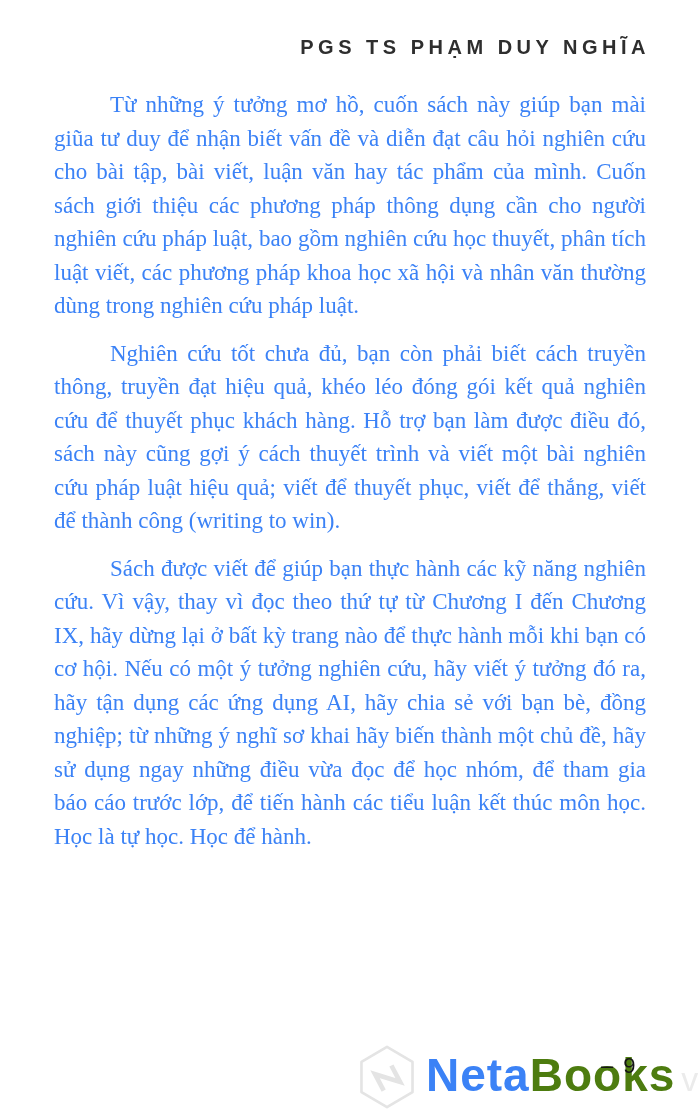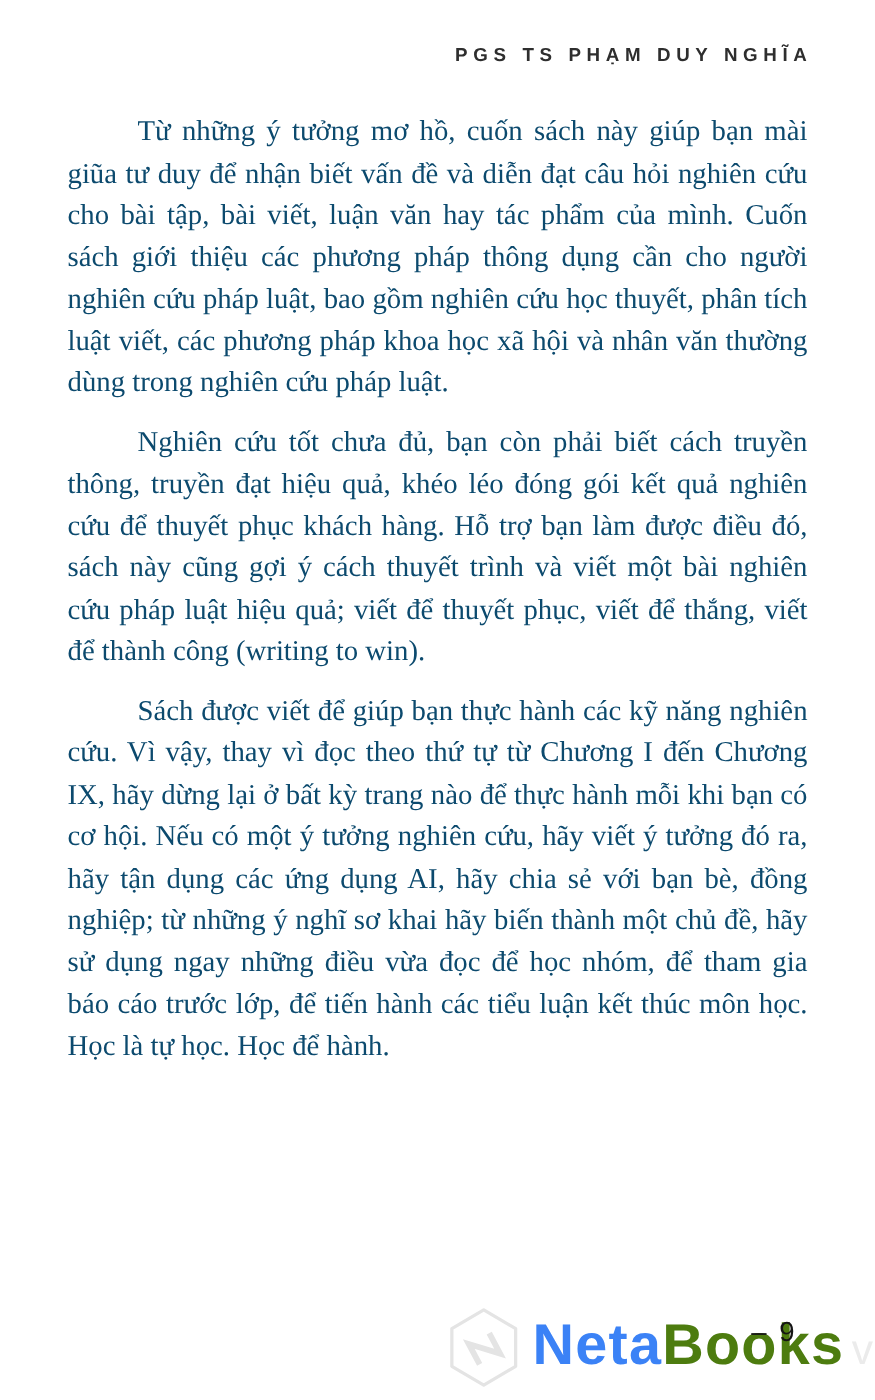--- a/index.html
+++ b/index.html
@@ -10,35 +10,35 @@
     height: 1120px;
     background: #ffffff;
     overflow: hidden;
     font-family: "Liberation Serif", serif;
   }
   .running-header {
     position: absolute;
     top: 36px;
     right: 50px;
     font-family: "Liberation Sans", sans-serif;
-    font-size: 15px;
+    font-size: 20px;
     font-weight: 600;
     letter-spacing: 4.5px;
     color: #2e2e2e;
     white-space: nowrap;
     z-index: 1;
   }
   .body-text {
     position: absolute;
     top: 88px;
     left: 54px;
     width: 592px;
     font-size: 23px;
     line-height: 33.5px;
-    color: #0c4a6e;
+    color: #3b82f6;
     text-align: justify;
     z-index: 1;
   }
   .body-text p {
     margin: 0 0 14px 0;
     text-indent: 56px;
   }
   .body-text p:last-child { margin-bottom: 0; }
   .italic { }
   .watermark {

